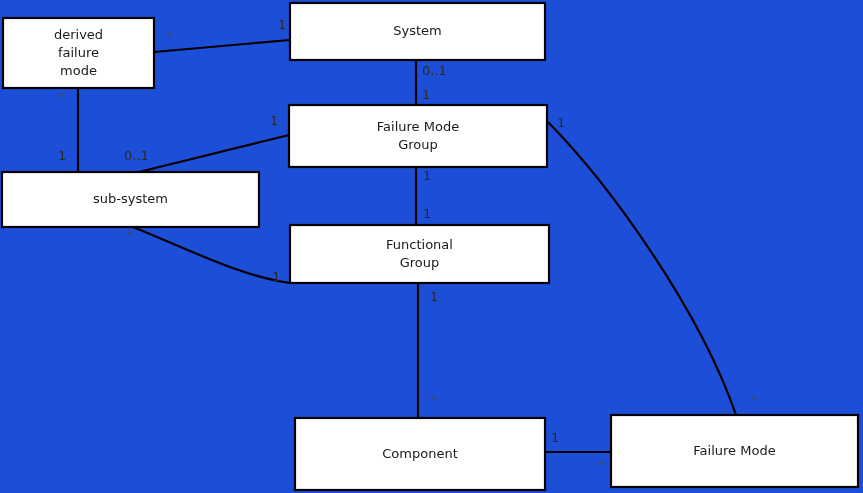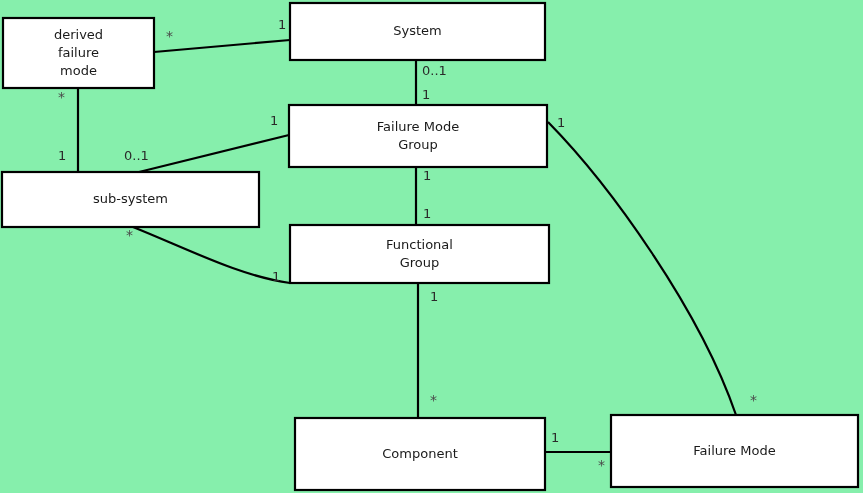--- a/index.html
+++ b/index.html
@@ -7,21 +7,21 @@
     padding: 0;
     background: #ffffff;
   }
   body {
     font-family: "DejaVu Sans", sans-serif;
   }
   #diagram-root {
     position: relative;
     width: 863px;
     height: 493px;
-    background: #86efac;
+    background: #1d4ed8;
     overflow: hidden;
   }
   svg.diagram-canvas {
     position: absolute;
     top: 0;
     left: 0;
     width: 863px;
     height: 493px;
   }
   .class-box-rect {

